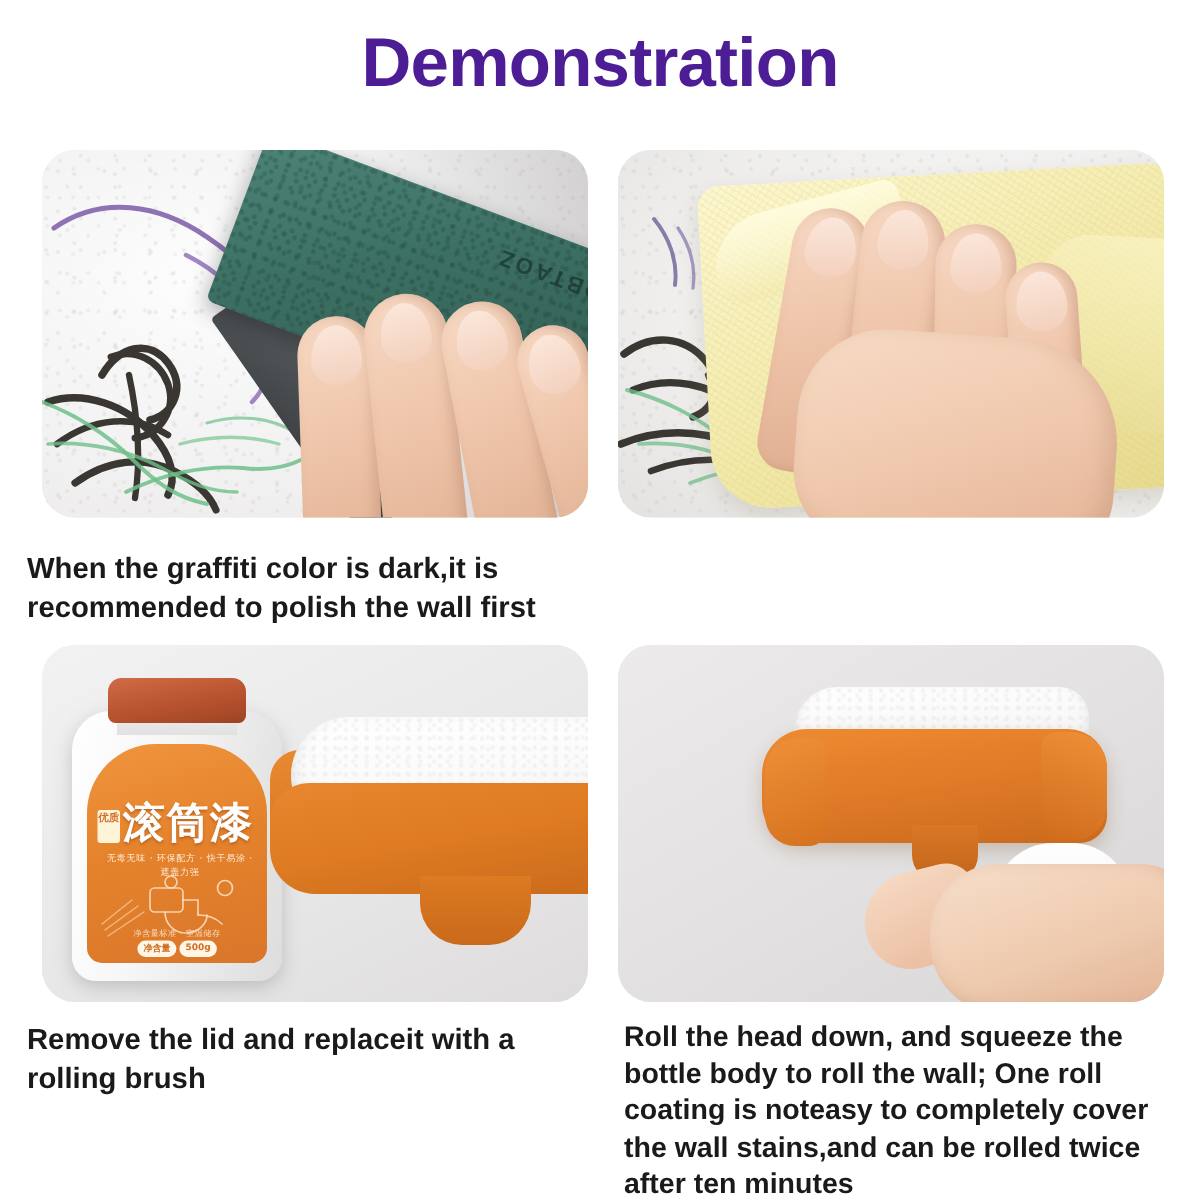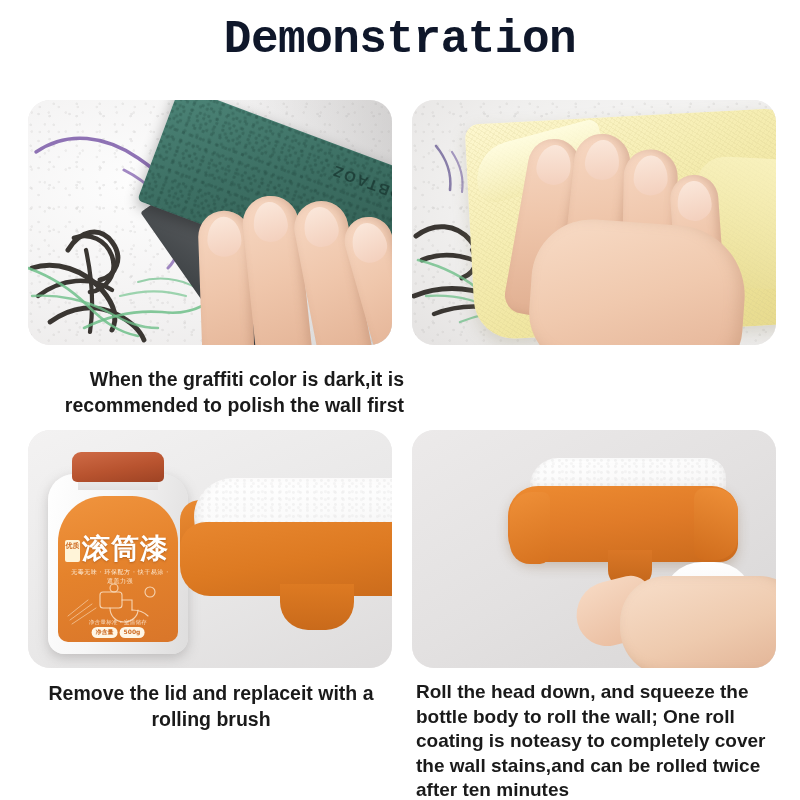--- a/index.html
+++ b/index.html
@@ -7,43 +7,43 @@
     width:800px;height:800px;background:#ffffff;
     font-family:"Liberation Sans",sans-serif;
     overflow:hidden;position:relative;
   }
   .page{position:relative;width:800px;height:800px;}
 
   
   .title{
     position:absolute;left:0;top:14px;width:800px;
     text-align:center;font-size:46px;font-weight:bold;
-    color:#0f172a;letter-spacing:-0.5px;
-    font-family:Liberation Mono, monospace;
+    color:#4c1d95;letter-spacing:-0.5px;
+    font-family:Liberation Sans, sans-serif;
   }
 
   
   .panel{
     position:absolute;overflow:hidden;border-radius:22px;
     background:#eceaea;
   }
   .p1{left:28px;top:100px;width:364px;height:245px;}
   .p2{left:412px;top:100px;width:364px;height:245px;}
   .p3{left:28px;top:430px;width:364px;height:238px;}
   .p4{left:412px;top:430px;width:364px;height:238px;}
 
   
   .cap{
     position:absolute;color:#1a1a1a;font-weight:bold;
     font-size:19.5px;line-height:26px;
     font-family:"Liberation Sans",sans-serif;
   }
-  .cap1{left:18px;top:366px;width:386px;text-align:right;}
+  .cap1{left:18px;top:366px;width:386px;text-align:left;}
   .cap2{left:404px;top:366px;width:386px;text-align:center;}
-  .cap3{left:18px;top:680px;width:386px;text-align:center;}
+  .cap3{left:18px;top:680px;width:386px;text-align:left;}
   .cap4{left:416px;top:680px;width:378px;text-align:left;font-size:19px;line-height:24.5px;}
 
   
   .wall1{
     position:absolute;inset:0;
     background:
       radial-gradient(ellipse at 30% 35%, #fdfdfd 0%, #f3f2f2 55%, #e9e7e6 100%);
   }
   .wall-tex{
     position:absolute;inset:0;opacity:.55;

